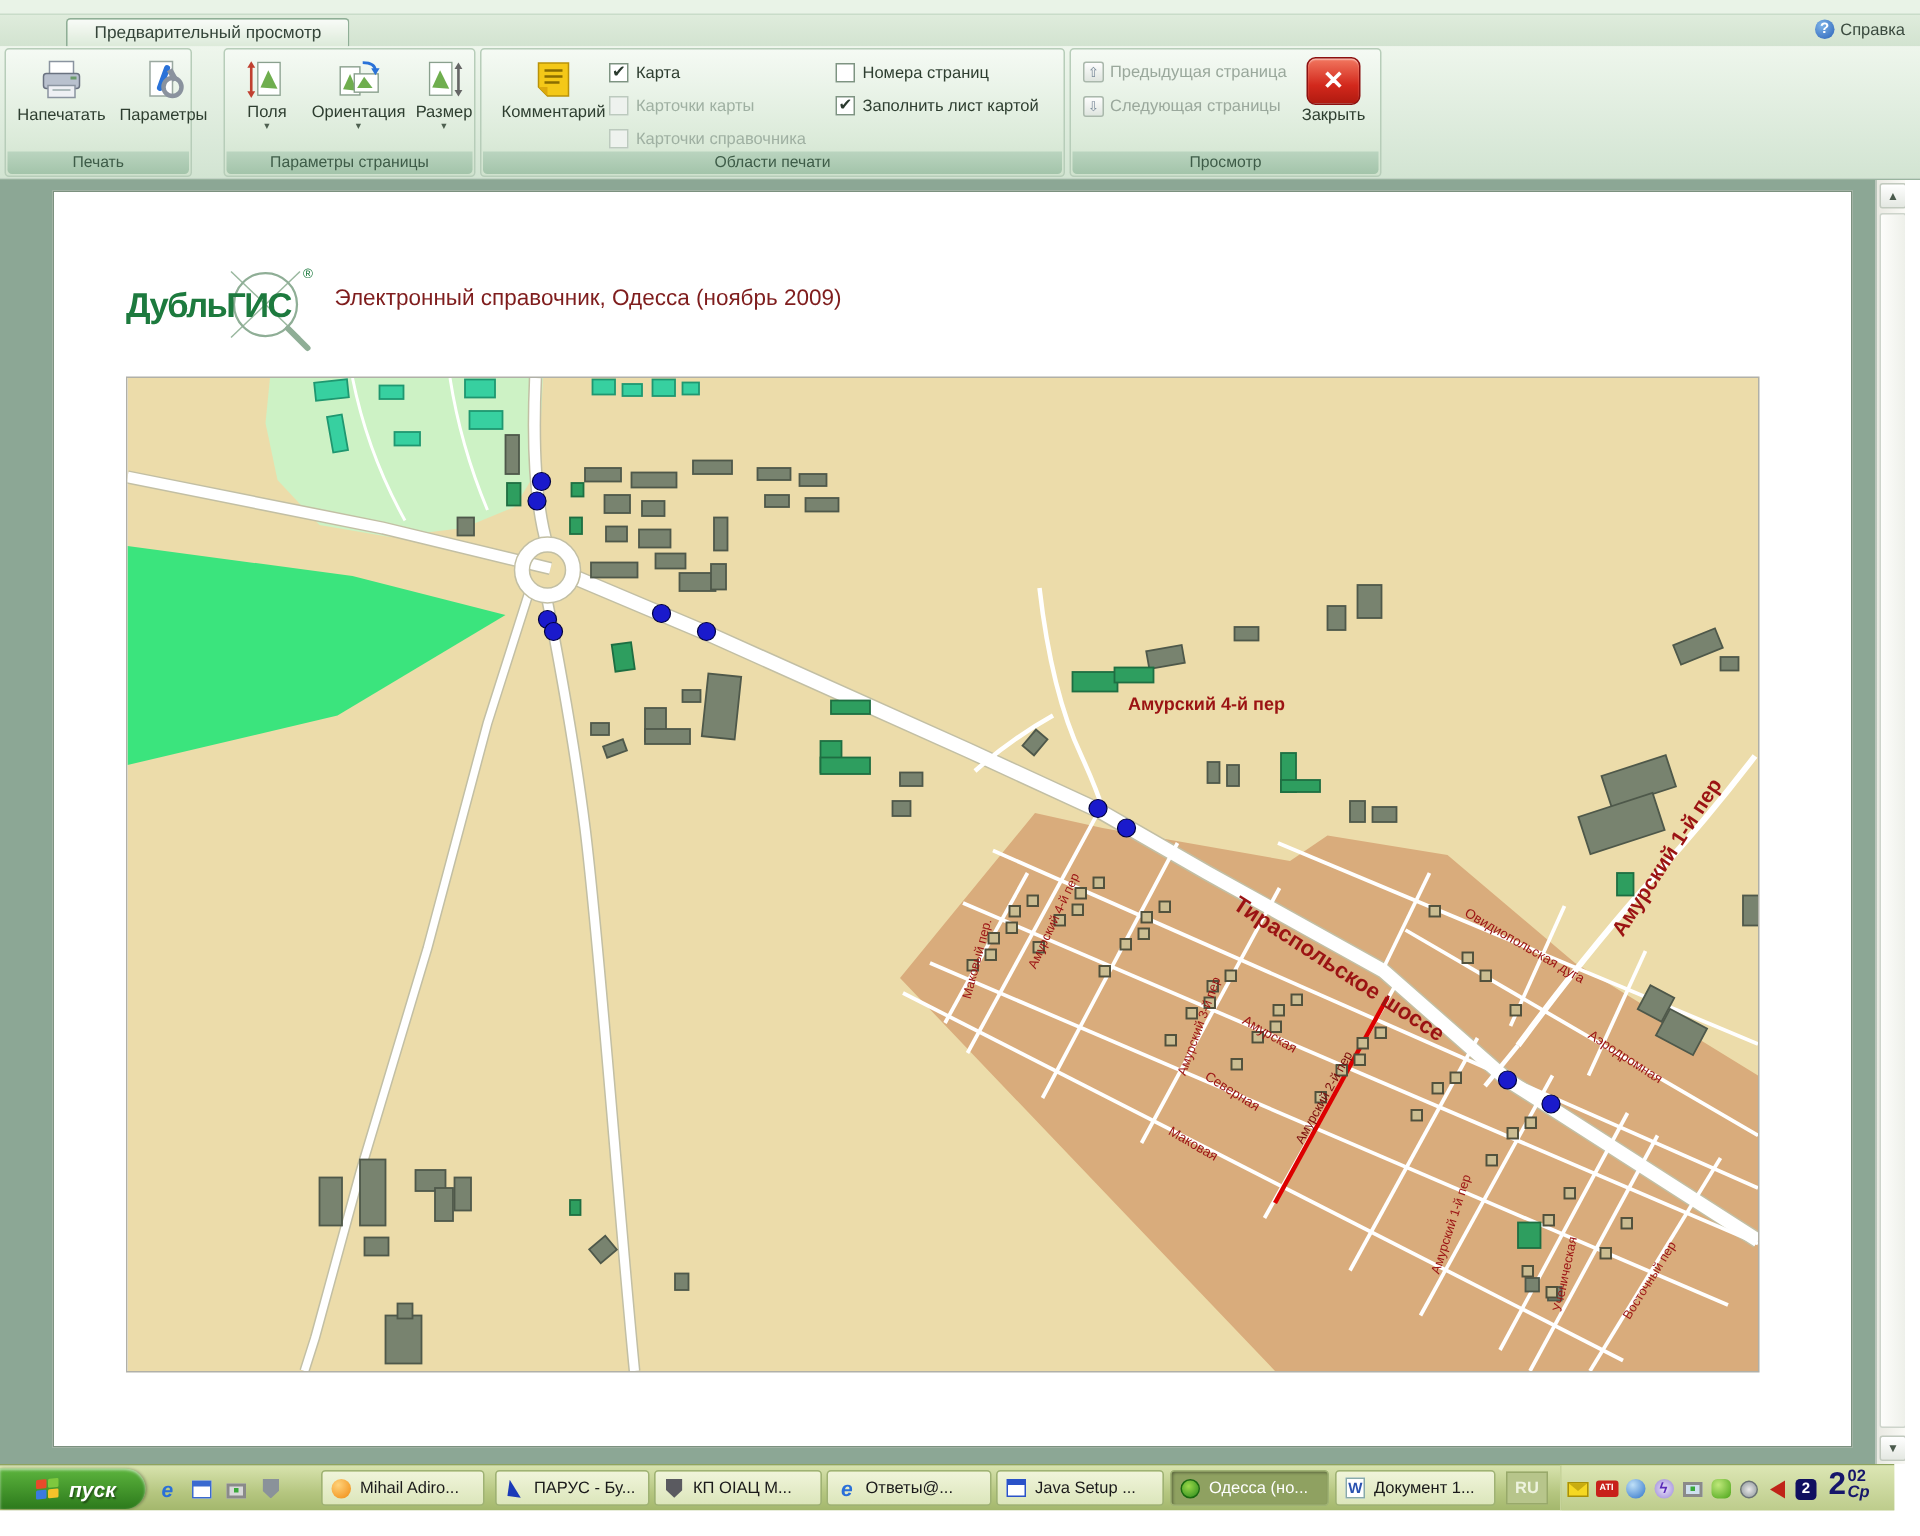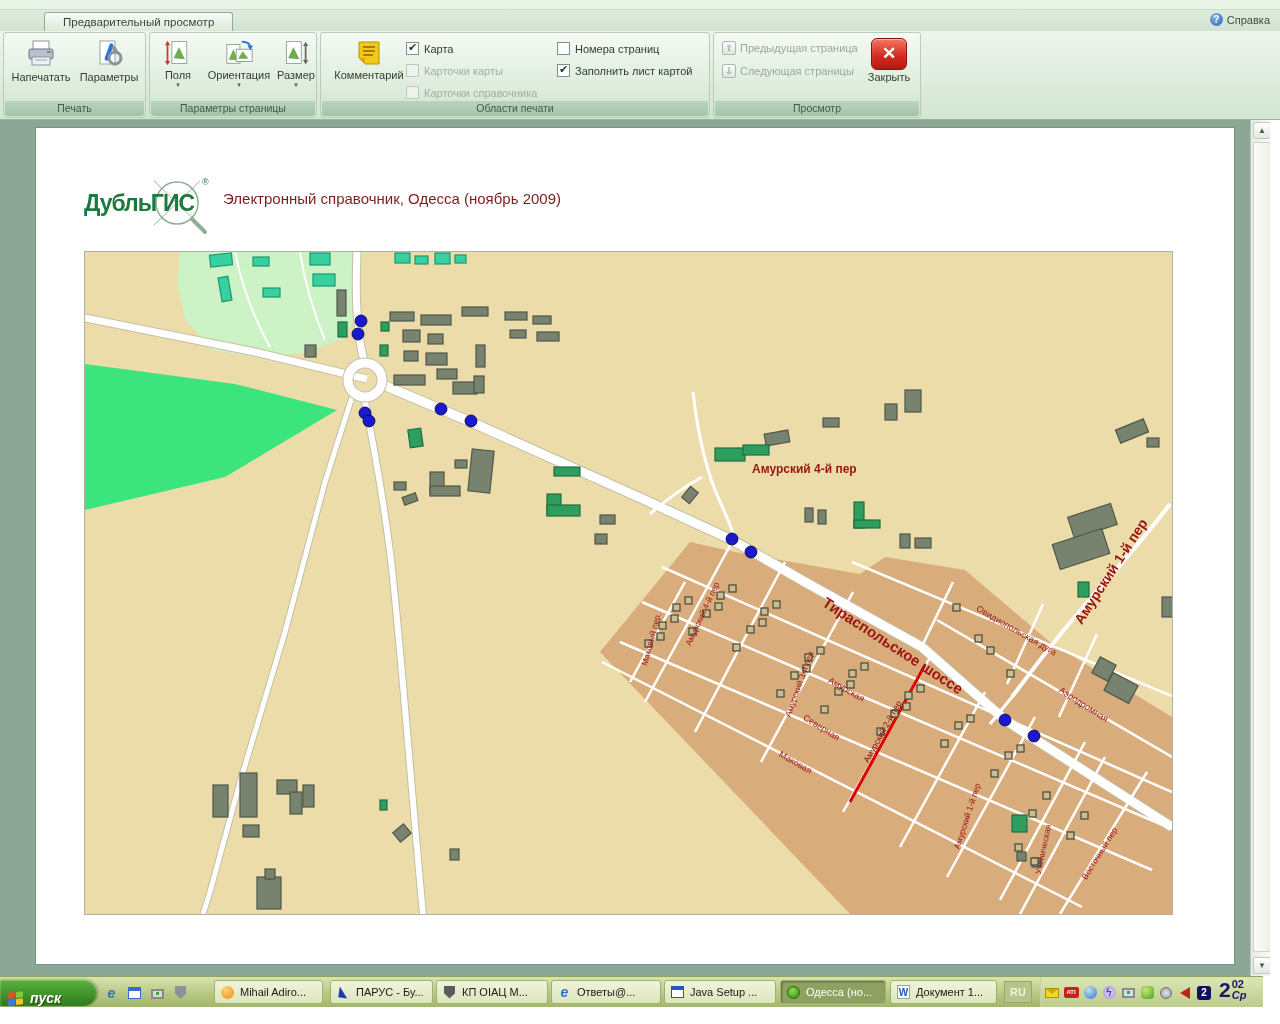--- a/index.html
+++ b/index.html
@@ -42,21 +42,21 @@
   .mapframe{position:absolute;left:48px;top:123px;width:1089px;height:664px;border:1px solid #b0b0a8;}
   .scrollbar{position:absolute;left:1250px;top:0px;width:22px;height:856px;background:linear-gradient(90deg,#e9e9e2,#fbfbf7);border-left:1px solid #b9c4ba;}
   .sbarrow{position:absolute;left:2px;width:18px;height:17px;background:linear-gradient(#ffffff,#e4e8e2);border:1px solid #c2cabf;
            border-radius:2px;font-size:8px;color:#4a5a4c;text-align:center;line-height:16px;}
   .sbthumb{position:absolute;left:2px;top:22px;width:18px;height:810px;background:linear-gradient(90deg,#fdfdfb,#eef0ea);border:1px solid #cdd4cb;border-radius:2px;}
   .rightstrip{left:1270px;top:120px;width:10px;height:904px;background:#fff;}
   
   .taskbar{left:0;top:976px;width:1263px;height:31px;background:linear-gradient(#d8e3ae,#b5c680 60%,#a3b76c);border-top:1px solid #8fa45e;}
   .startbtn{position:absolute;left:0;top:2px;width:97px;height:27px;border-radius:0 14px 14px 0;
             background:linear-gradient(#5cb43d,#2d7a1c);box-shadow:inset 0 1px 2px rgba(255,255,255,.6),1px 0 2px rgba(0,0,0,.3);
-            display:flex;align-items:flex-end;gap:6px;padding-left:8px;}
+            display:flex;align-items:center;gap:6px;padding-left:24px;}
   .startlbl{color:#fff;font-weight:bold;font-style:italic;font-size:14px;text-shadow:1px 1px 1px rgba(0,0,0,.4);}
   .flag{width:16px;height:14px;display:grid;grid-template-columns:7px 7px;grid-template-rows:6px 6px;gap:1px;transform:skewY(-6deg);}
   .flag i{border-radius:1px;}
   .tbtn{position:absolute;top:3px;height:24px;border-radius:3px;background:linear-gradient(#f0f4da,#dce6bb);
         border:1px solid #9fb274;display:flex;align-items:center;gap:5px;padding:0 5px;font-size:11px;color:#1a1a1a;overflow:hidden;white-space:nowrap;}
   .tbtn.active{background:#8fa161;box-shadow:inset 1px 1px 2px rgba(0,0,0,.35);color:#fff;}
   .ticon{width:15px;height:15px;flex:0 0 15px;display:flex;align-items:center;justify-content:center;font-size:12px;}
   .langbox{position:absolute;left:1004px;top:4px;width:28px;height:22px;background:#b7c58b;border:1px solid #98a96a;
            color:#eef3de;font-size:11px;font-weight:bold;text-align:center;line-height:20px;}
   .tray{position:absolute;left:1040px;top:0;width:223px;height:31px;border-left:1px solid #c7d49b;
@@ -98,21 +98,21 @@
   <div class="abs tabrow">
     <div class="abs tab">Предварительный просмотр</div>
     <div class="abs help">
       <span class="qicon">?</span>
       <span>Справка</span>
     </div>
   </div>
 
   <div class="abs ribbon">
 
-    <div class="rgroup" style="left:3px;width:143px;">
+    <div class="rgroup" style="left:3px;width:125px;">
       <div class="rbtn" style="left:6px;top:5px;width:62px;">
         <svg width="32" height="32" viewBox="0 0 32 32">
           <rect x="8" y="3" width="16" height="9" fill="#fff" stroke="#8a94a0"></rect>
           <rect x="4" y="11" width="24" height="10" rx="2" fill="#b9c1ce" stroke="#6a7280"></rect>
           <rect x="22" y="13" width="4" height="2" fill="#6a9a6a"></rect>
           <rect x="7" y="19" width="18" height="8" fill="#eef0f4" stroke="#8a94a0"></rect>
           <line x1="10" y1="22" x2="22" y2="22" stroke="#9aa" stroke-width="1"></line>
         </svg>
         <div class="rlb">Напечатать</div>
       </div>

